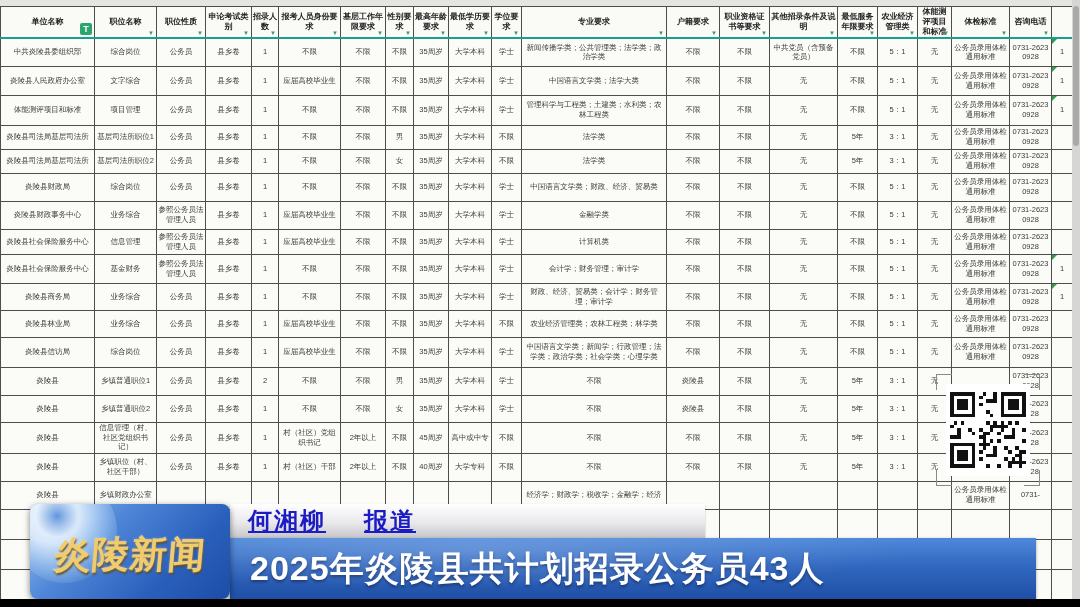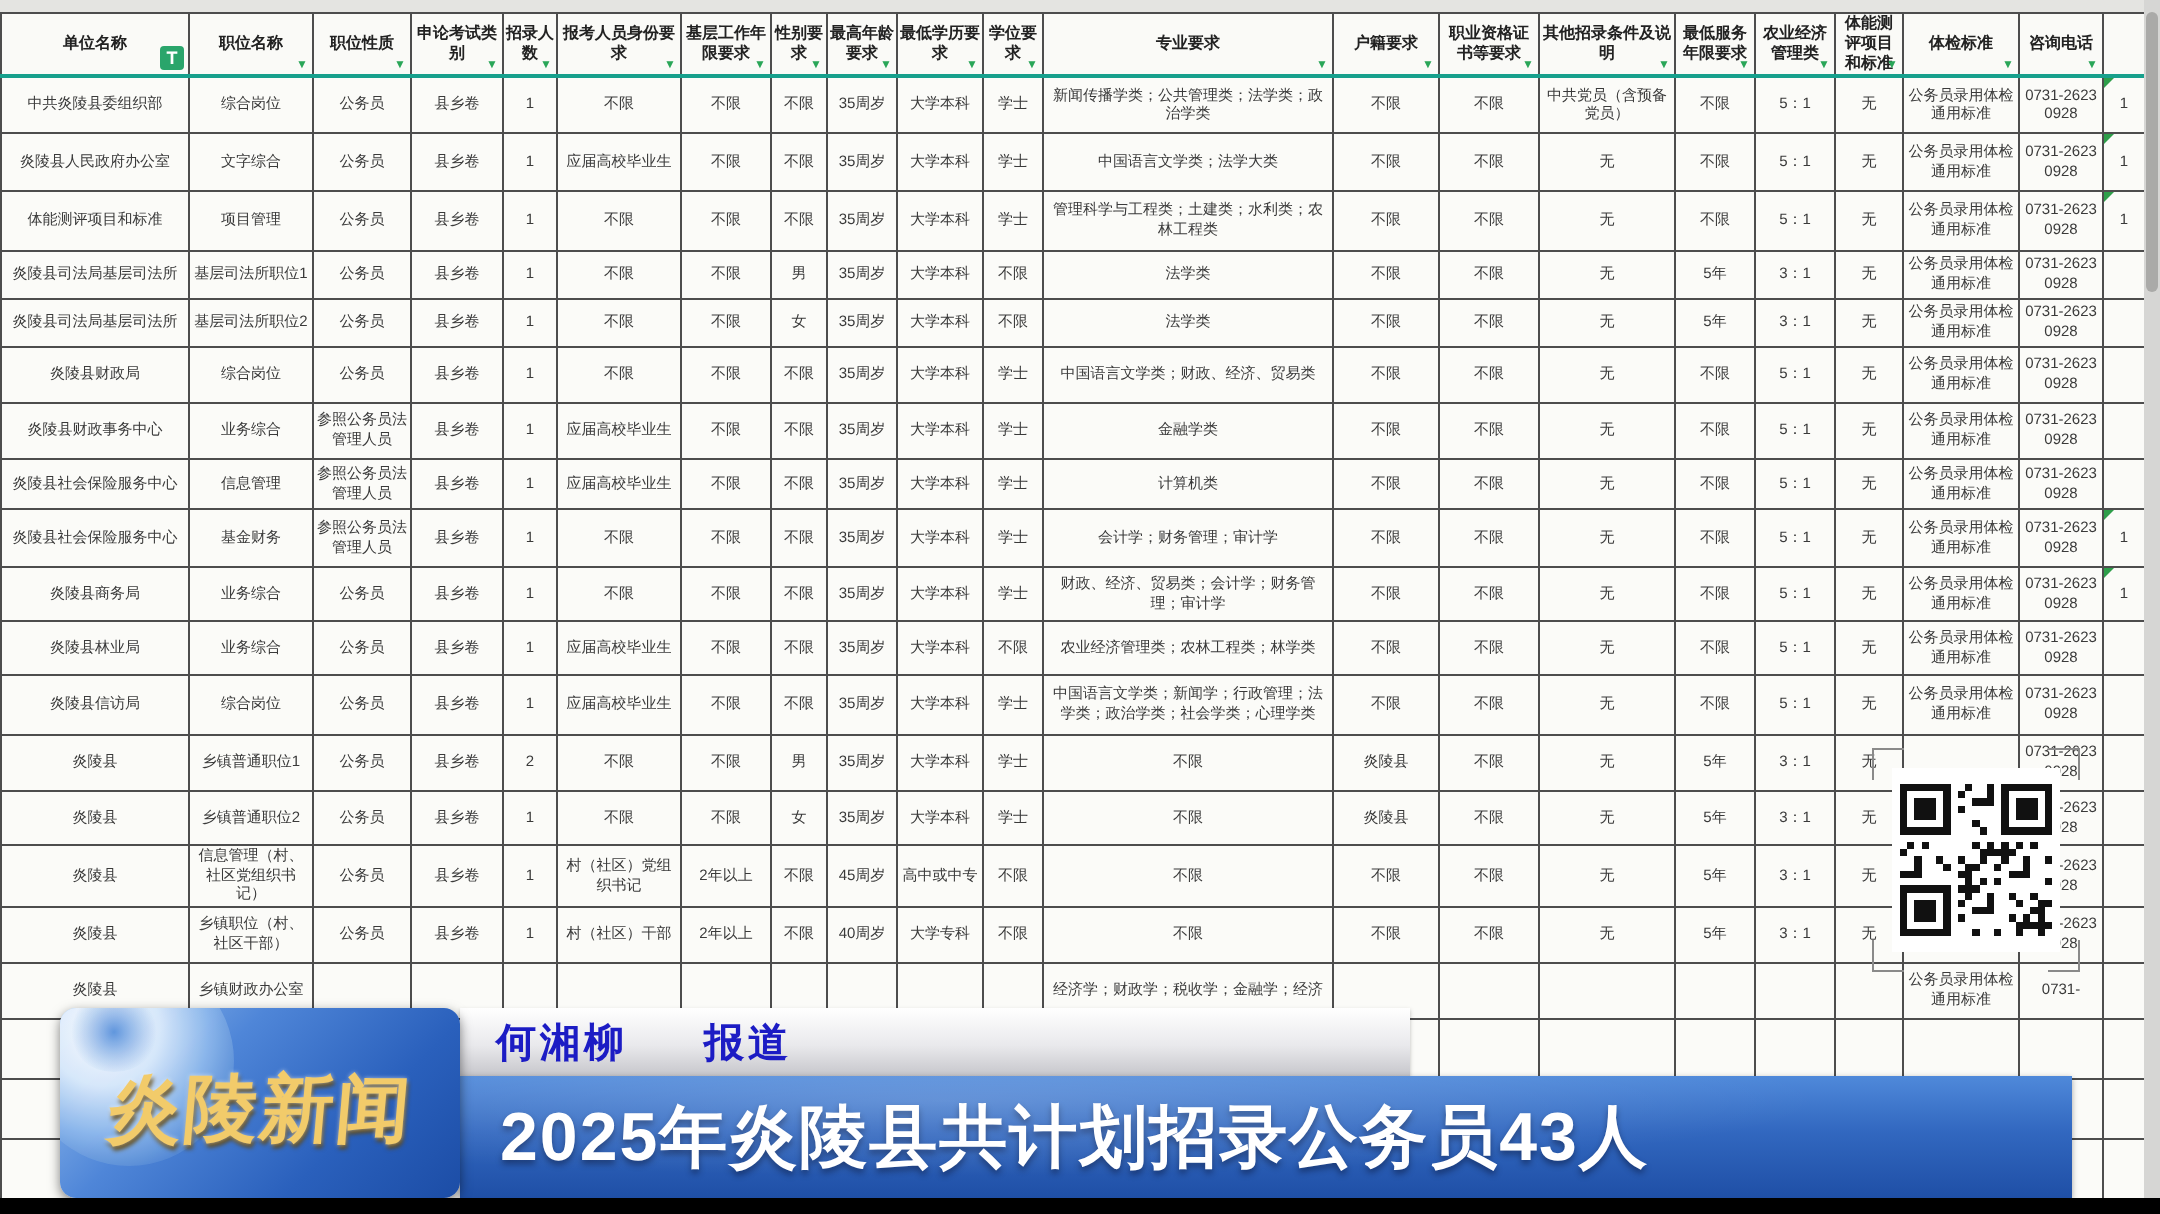--- a/index.html
+++ b/index.html
@@ -40,21 +40,21 @@
     background:radial-gradient(circle,#5f95dd 0%,rgba(95,149,221,0) 70%); }
   .logo-title { position:absolute; left:0; right:0; top:26px; text-align:center; font-size:37px; font-weight:bold;
     color:#f2cb6a; transform:skewX(-5deg); letter-spacing:1px;
     text-shadow:0 0 2px rgba(255,255,255,.6), 1px 2px 2px #5d450f; }
   .logo-sub { position:absolute; left:0; right:0; top:72px; text-align:center; font-size:9px; font-weight:bold;
     letter-spacing:2px; color:#e9dca6; text-shadow:0 1px 1px #33507e;margin-top:41px; }
 
   .reporter-strip { position:absolute; left:230px; top:504px; width:475px; height:34px; z-index:9;
     background:linear-gradient(180deg,#ffffff 0%,#e9e9ec 55%,#c6c6cb 100%);
     display:flex; align-items:center; box-shadow:0 1px 2px rgba(0,0,0,.25); }
-  .reporter-strip .txt { margin-left:18px; font-size:20px; font-weight:bold; color:#1c1cc4; letter-spacing:2px; }
+  .reporter-strip .txt { margin-left:18px; font-size:24px; font-weight:bold; color:#1c1cc4; letter-spacing:2px;text-decoration:underline; }
   .reporter-strip .gap { display:inline-block; width:38px; }
 
   .main-banner { position:absolute; left:230px; top:538px; width:806px; height:61px; z-index:9;
     background:linear-gradient(180deg,#4f89da 0%,#3268c0 45%,#1f4fa6 100%);
     display:flex; align-items:center; box-shadow:0 1px 3px rgba(0,0,0,.35); }
   .main-banner::before { content:""; position:absolute; inset:0;
     background:radial-gradient(ellipse at 30% 20%, rgba(255,255,255,.18) 0%, rgba(255,255,255,0) 55%); }
   .headline { margin-left:20px; font-size:34px; font-weight:bold; color:#ffffff; letter-spacing:1px;
     text-shadow:0 2px 3px rgba(0,0,20,.4); white-space:nowrap; }
 

